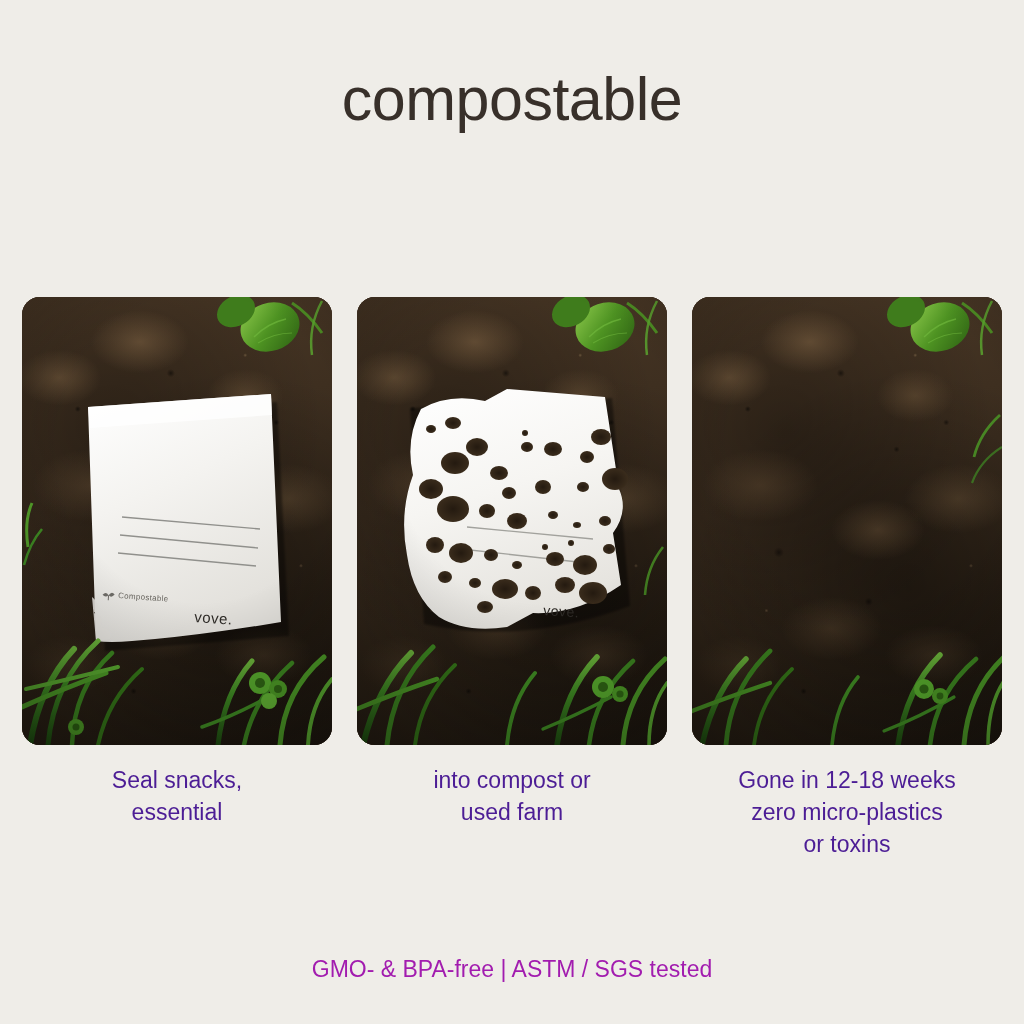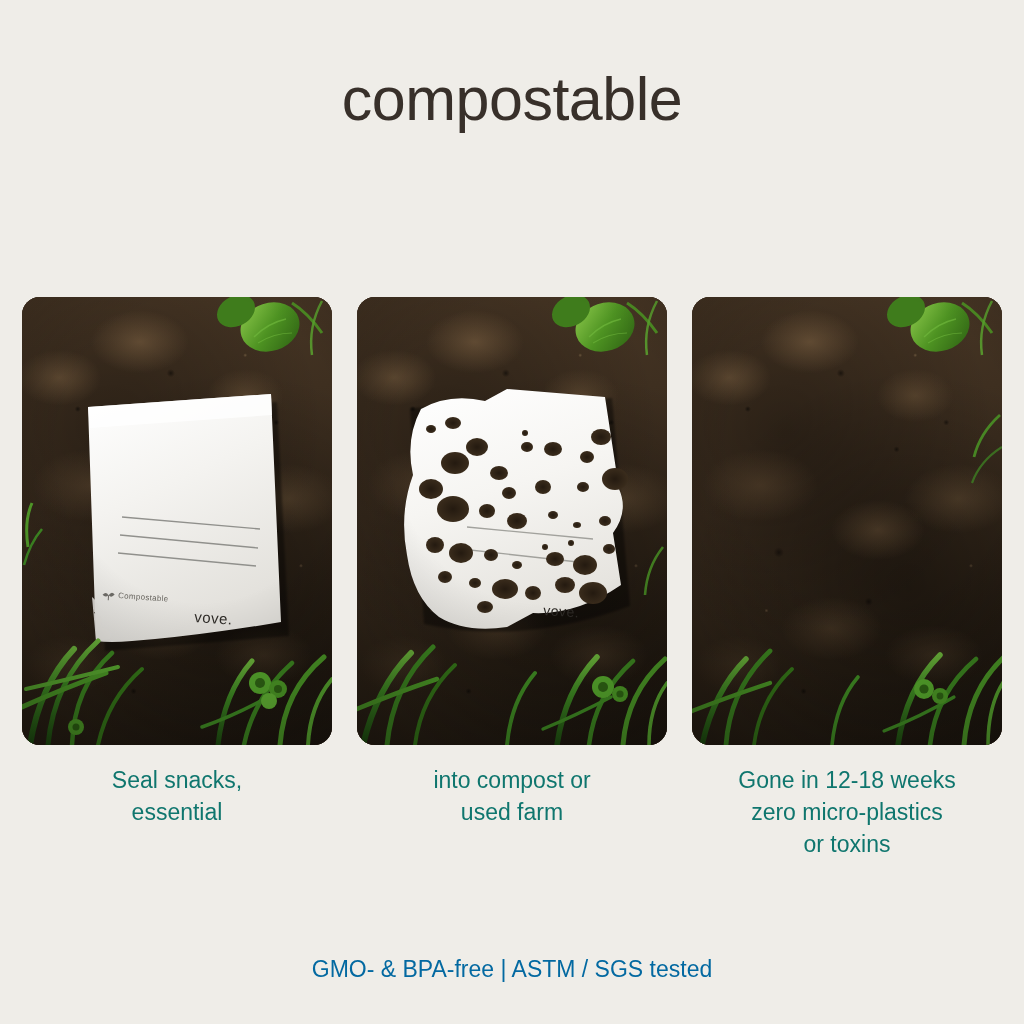--- a/index.html
+++ b/index.html
@@ -103,35 +103,35 @@
     position: absolute;
     top: 764px;
     left: 22px;
     width: 980px;
     display: flex;
     justify-content: space-between;
   }
   .caption {
     width: 310px;
     text-align: center;
-    color: #0f766e;
+    color: #4c1d95;
     font-size: 23px;
     line-height: 32px;
     font-weight: 400;
   }
   .caption .cline { display: block; }
 
   
   .footer {
     position: absolute;
     top: 956px;
     left: 0;
     width: 1024px;
     text-align: center;
-    color: #0369a1;
+    color: #a21caf;
     font-size: 23px;
     font-weight: 400;
   }
 </style>
 </head>
 <body>
 
 <div class="heading">
   <span class="line">compostable</span>
 </div>

